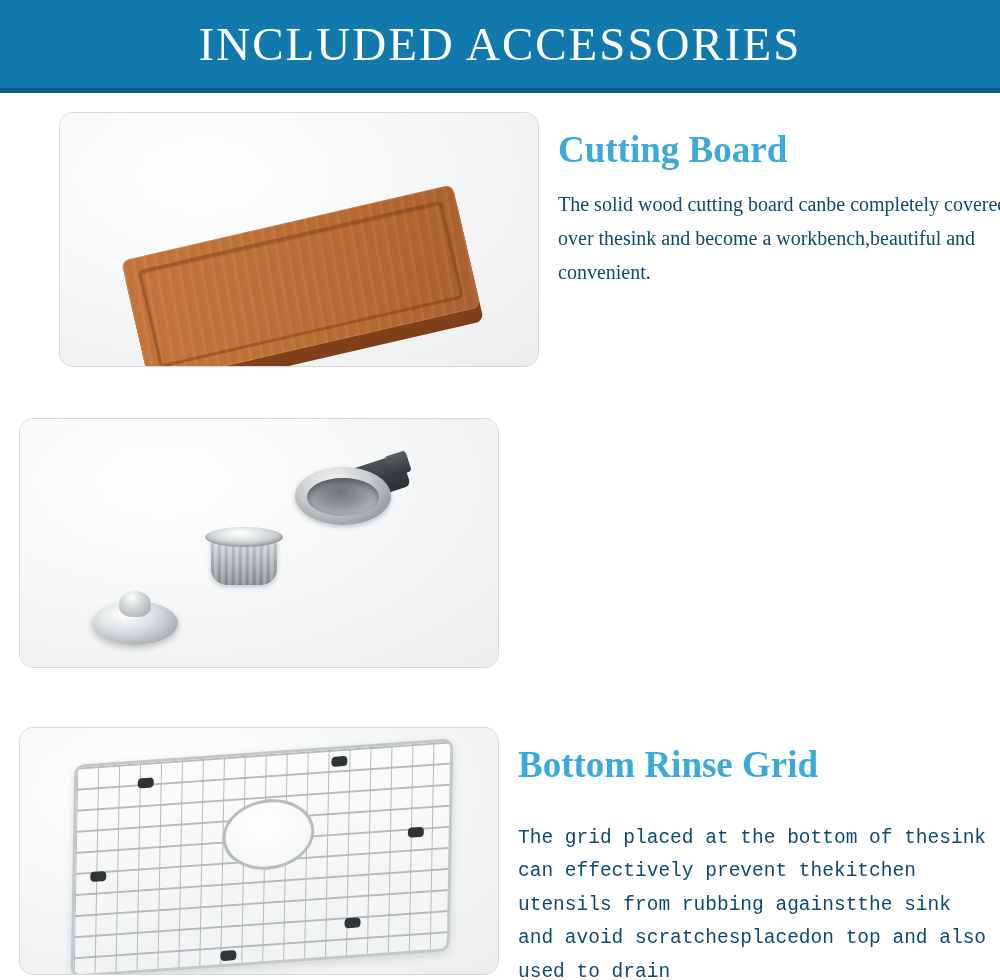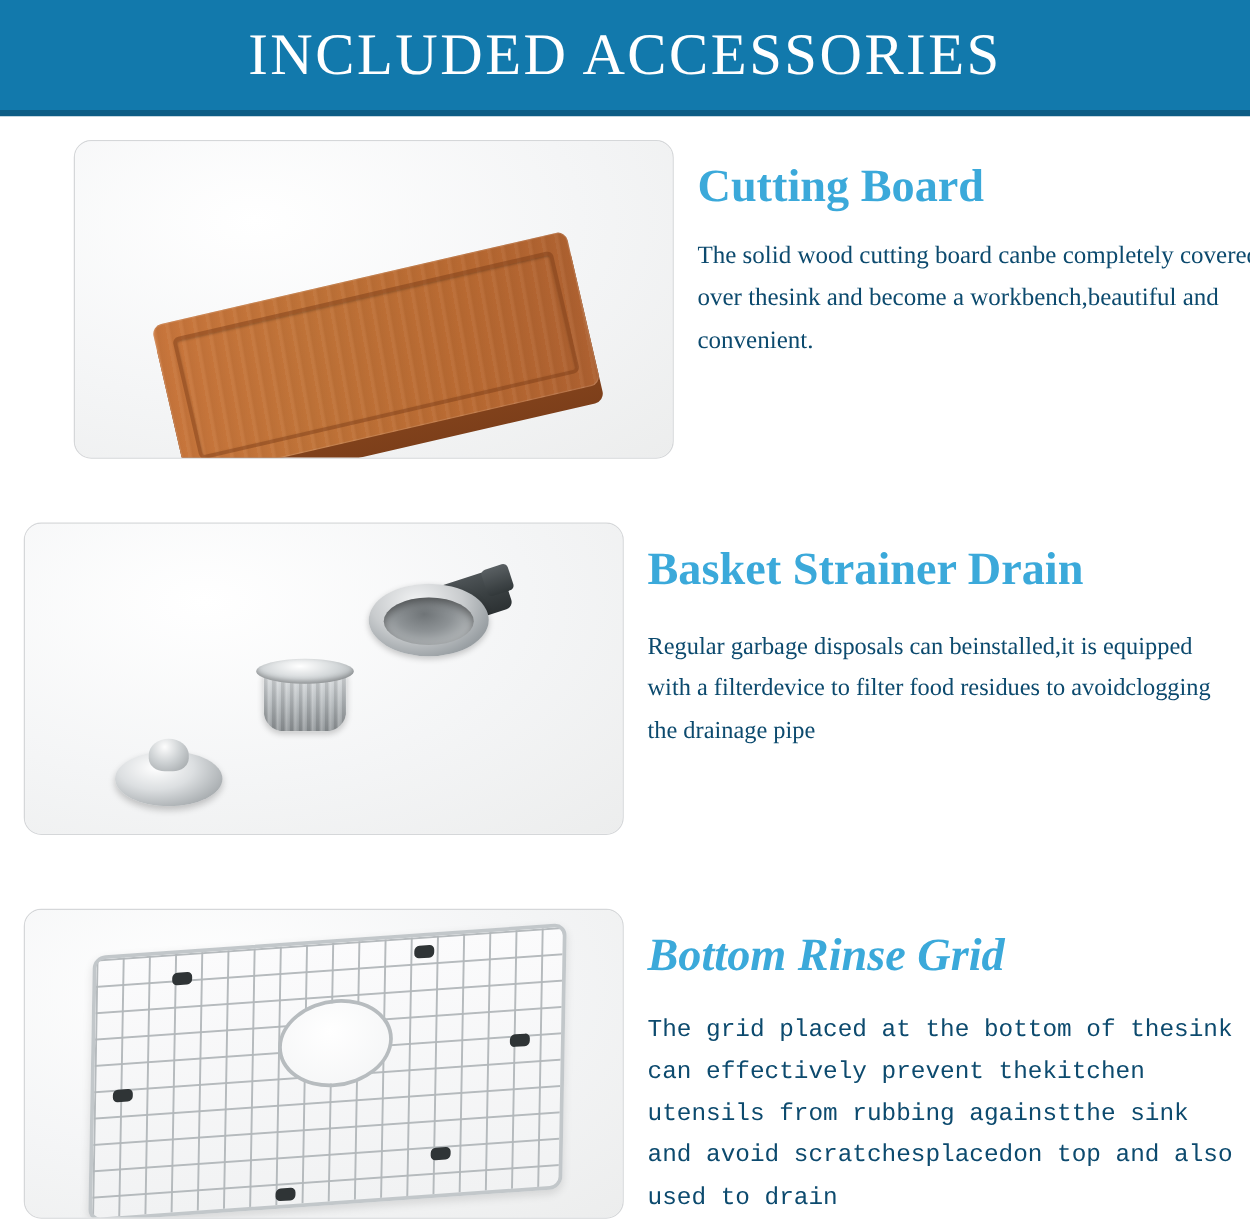--- a/index.html
+++ b/index.html
@@ -97,21 +97,21 @@
     color: #0c4a6e;
     font-family: "Liberation Serif", serif;
     font-size: 20px;
     line-height: 1.72;
     margin: 0;
     max-width: 470px;
   }
   #row-1 .item-desc { font-size: 19.5px; }
   #row-2 .item-desc { font-size: 19.5px; font-family: Liberation Mono, monospace; }
   #row-1 .item-title { margin-bottom: 24px; }
-  #row-2 .item-title { margin-bottom: 22px; font-style: italic; }
+  #row-2 .item-title { margin-bottom: 36px; }
 
   
   .board-wrap {
     position: absolute;
     left: 72px;
     top: 108px;
     width: 340px;
     height: 136px;
     transform: rotate(-13deg);
   }
@@ -346,24 +346,20 @@
         </div>
         <div class="basket">
           <div class="basket-cup"></div>
           <div class="basket-rim"></div>
         </div>
         <div class="stopper">
           <div class="stopper-disc"></div>
           <div class="stopper-knob"></div>
         </div>
       </div>
-    </div>
-    <div class="text-col">
-      <h2 class="item-title">Basket Strainer Drain</h2>
-      <p class="item-desc">Regular garbage disposals can beinstalled,it is equipped with a filterdevice to filter food residues to avoidclogging the drainage pipe</p>
     </div>
   </div>
 
   <div class="row" id="row-2">
     <div class="thumb">
       <div class="thumb-inner">
         <div class="grid-wrap">
           <div class="grid-frame"></div>
           <div class="grid-hole"></div>
           <div class="foot f1"></div>

